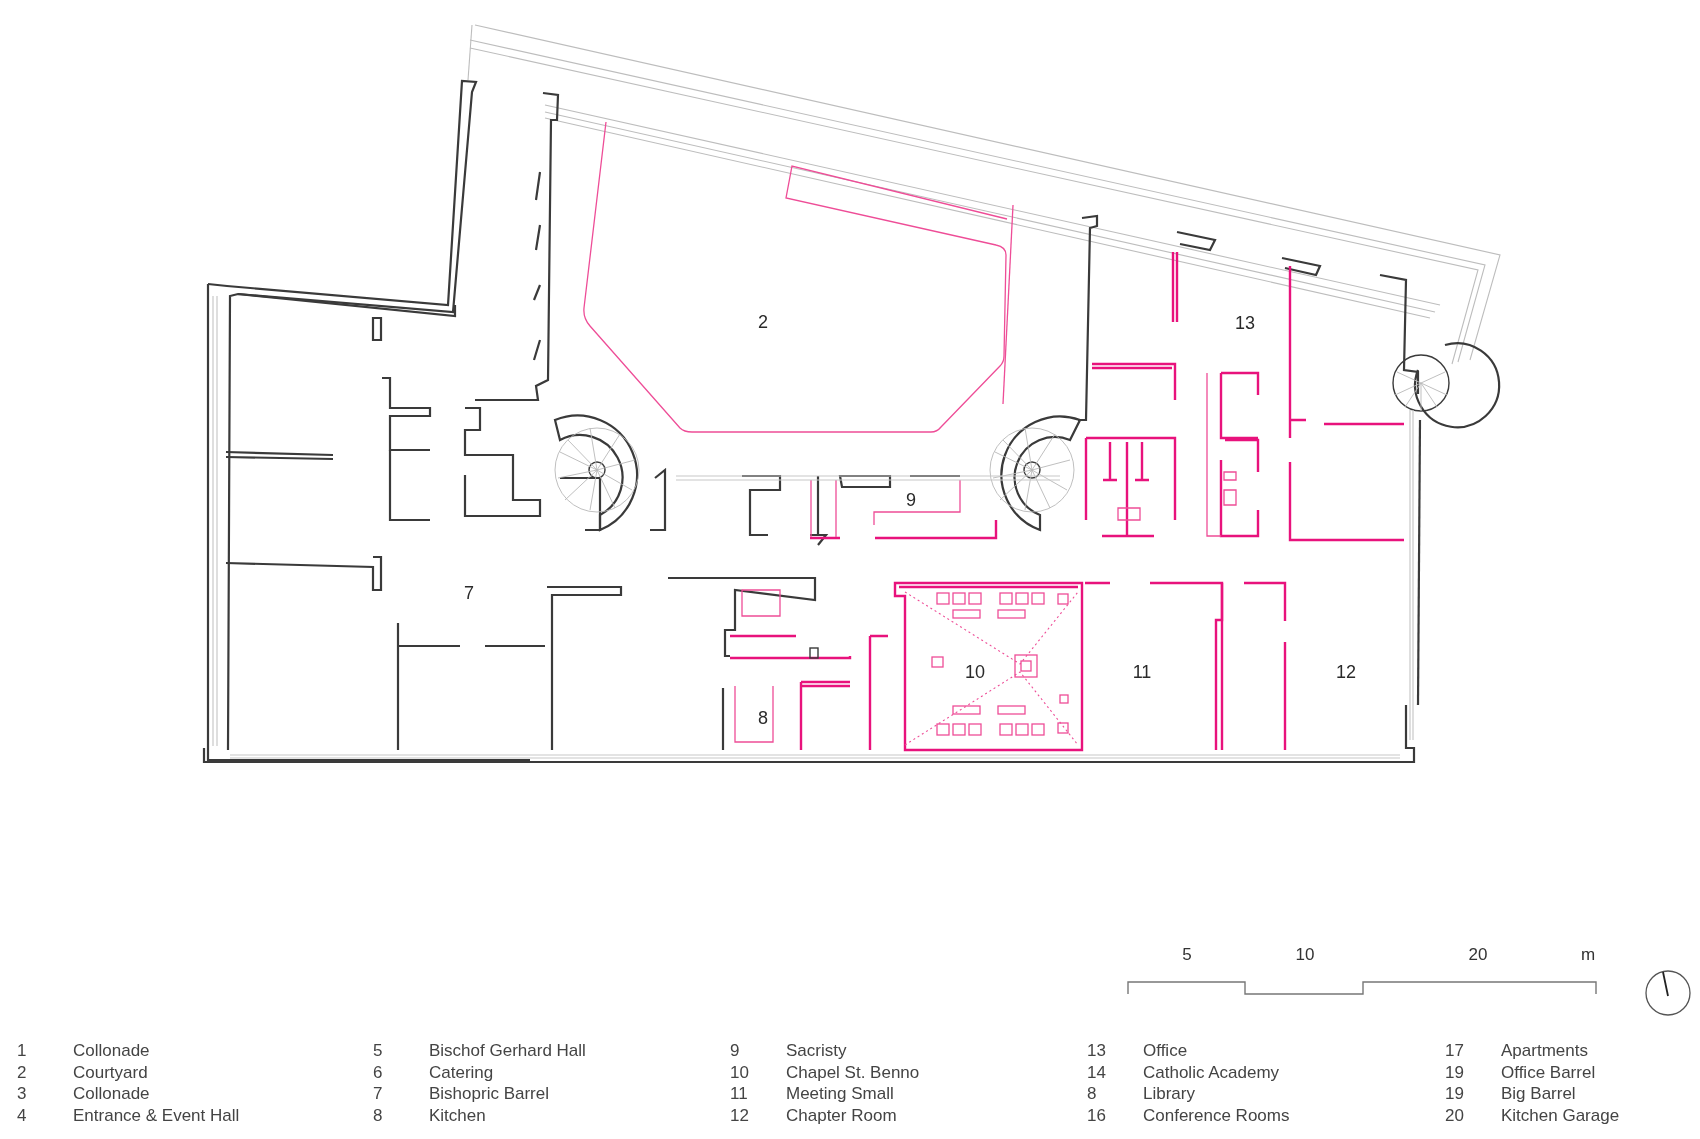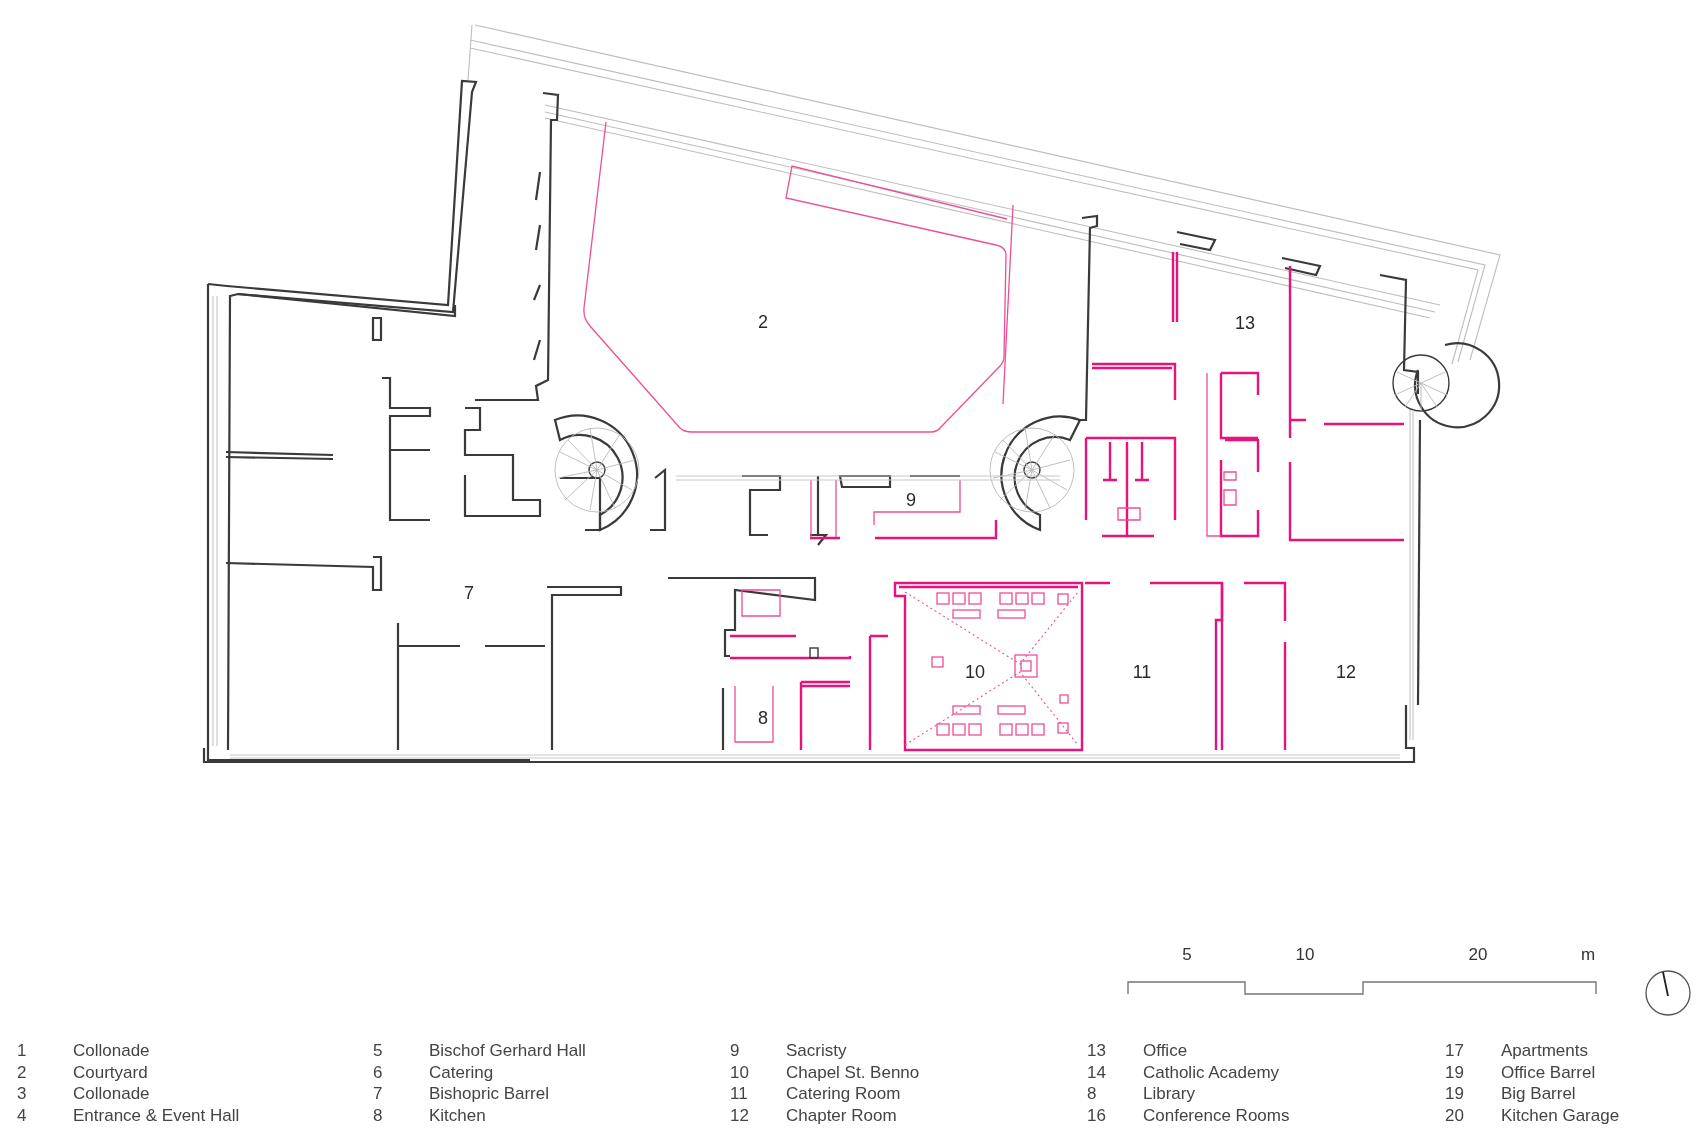--- a/index.html
+++ b/index.html
@@ -233,21 +233,21 @@
   <div class="legend-row">
       <span class="legend-num">9</span>
       <span>Sacristy</span>
     </div>
   <div class="legend-row">
       <span class="legend-num">10</span>
       <span>Chapel St. Benno</span>
     </div>
   <div class="legend-row">
       <span class="legend-num">11</span>
-      <span>Catering Room</span>
+      <span>Meeting Small</span>
     </div>
   <div class="legend-row">
       <span class="legend-num">12</span>
       <span>Chapter Room</span>
     </div>
 </div>
 <div class="legend" style="left:1087px;">
   <div class="legend-row">
       <span class="legend-num">13</span>
       <span>Office</span>

